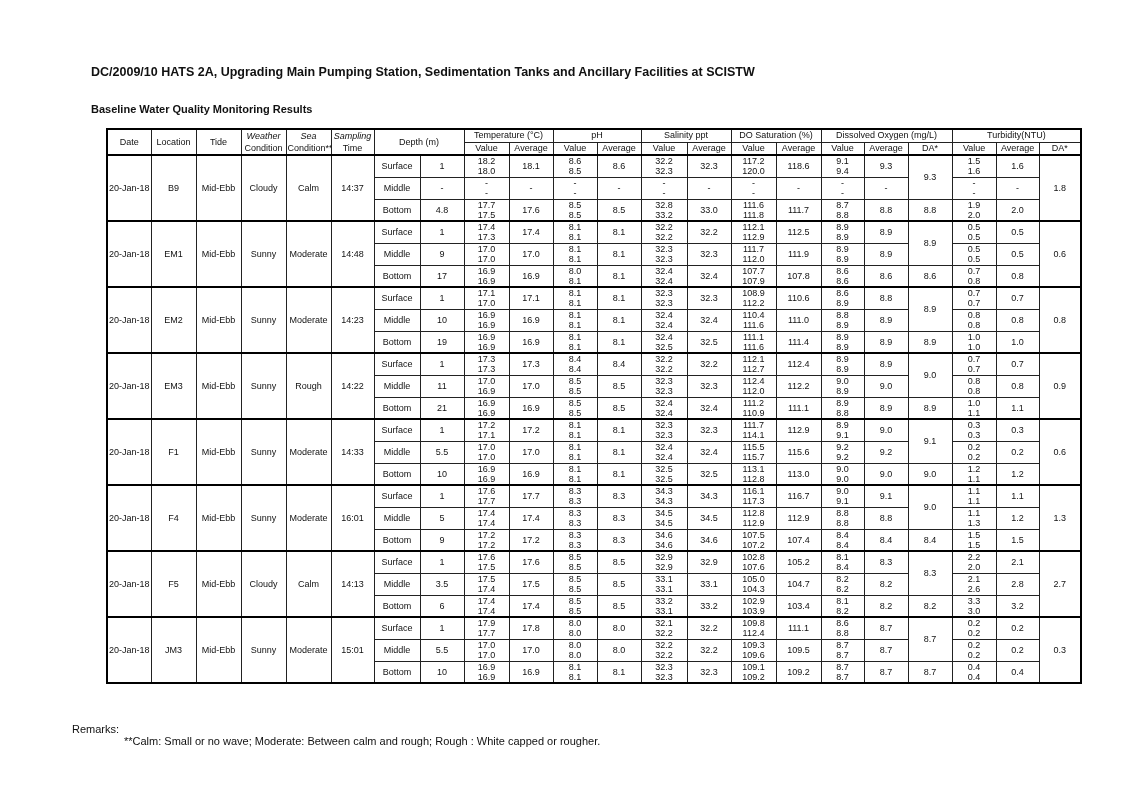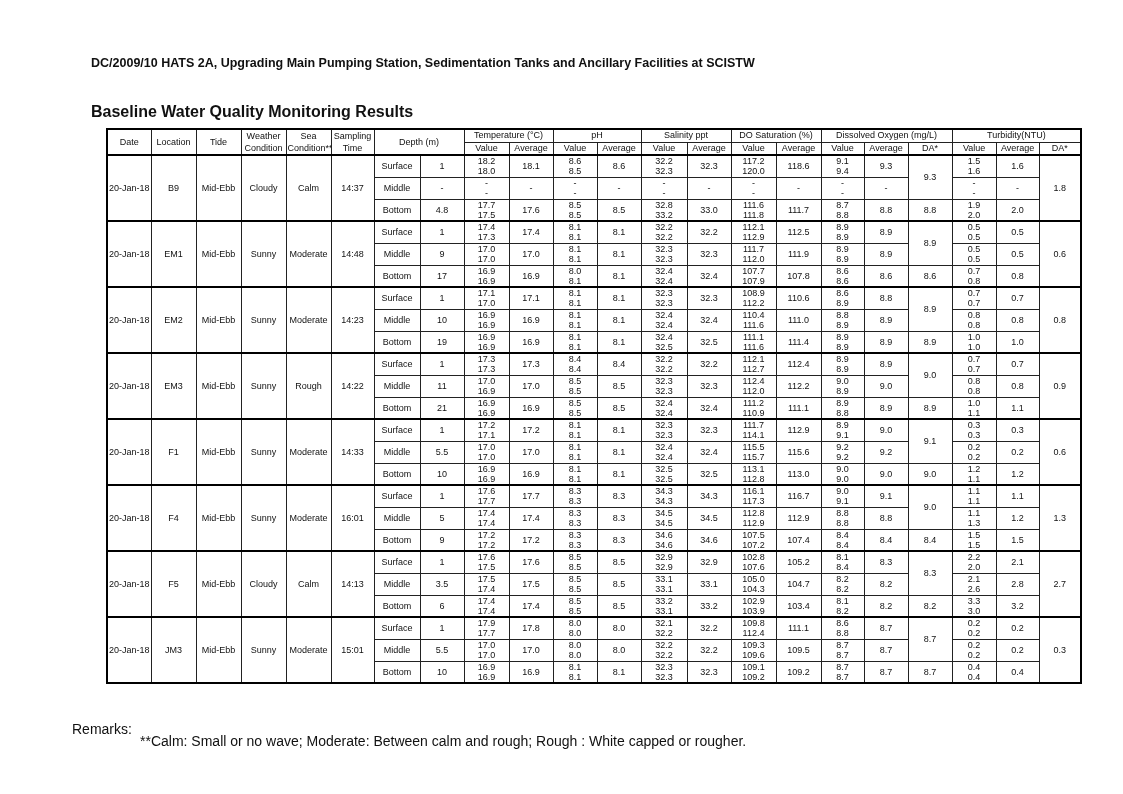--- a/index.html
+++ b/index.html
@@ -2,45 +2,45 @@
 <html><head>
 <meta charset="utf-8">
 <style>
   * { box-sizing: border-box; }
   html,body { margin:0; padding:0; background:#e8e8e8; }
   .page {
     width:1123px; height:794px; background:#ffffff; position:relative;
     font-family:"Liberation Sans", sans-serif; color:#111; overflow:hidden;
   }
   .doc-title {
-    position:absolute; left:91px; top:56px; font-size:12.5px; font-weight:bold; margin:0;
+    position:absolute; left:91px; top:65px; font-size:12.5px; font-weight:bold; margin:0;
   }
   .doc-subtitle {
-    position:absolute; left:91px; top:103px; font-size:16px; font-weight:bold; margin:0;
+    position:absolute; left:91px; top:103px; font-size:11px; font-weight:bold; margin:0;
   }
   table.results {
     position:absolute; left:106px; top:128px;
     border-collapse:collapse; table-layout:fixed; width:974px;
     font-size:9px; border:2.5px solid #000;
   }
   td, th {
     border:1px solid #222; padding:0 1px; text-align:center; vertical-align:middle;
     font-weight:normal; overflow:hidden; white-space:nowrap;
   }
   thead tr { height:13px; }
   thead th { line-height:11px; }
   .hb { border-bottom:2.5px solid #000; }
-  .split-top { border-bottom:none; }
+  .split-top { border-bottom:none;font-style:italic; }
   .split-bottom { border-top:none;margin-left:31px; }
   tbody tr { height:22px; }
   .v2 div { line-height:10px; }
   .gt { border-top:2px solid #000; }
   .remarks {
-    position:absolute; left:72px; top:723px; font-size:14px;
-    display:grid; grid-template-columns:52px auto; column-gap:16px; line-height:12px;
+    position:absolute; left:72px; top:723px; font-size:11px;
+    display:grid; grid-template-columns:52px auto; column-gap:0; line-height:12px;
   }
   .remarks .lbl { grid-column:1; grid-row:1; }
   .remarks .l1 { grid-column:2; grid-row:1; }
   .remarks .l2 { grid-column:2; grid-row:2; }
 </style>
 </head>
 <body>
 
 <div class="page">
 

